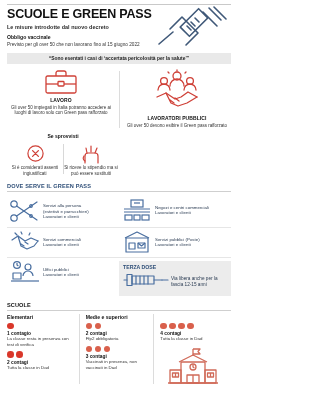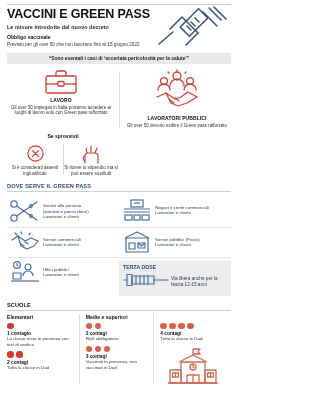--- a/index.html
+++ b/index.html
@@ -96,21 +96,21 @@
   .blk{margin-bottom:2px;}
   .school-ico{display:flex;justify-content:center;margin-top:2px;}
 </style>
 </head>
 <body>
 
 <div class="page">
   <div class="rule-top"></div>
 
   <div class="header">
-    <div class="title">VACCINI E GREEN PASS</div>
+    <div class="title">SCUOLE E GREEN PASS</div>
     <div class="subtitle">Le misure introdotte dal nuovo decreto</div>
     <div class="obbligo">Obbligo vaccinale</div>
     <div class="obbligo-desc">Previsto per gli over 50 che non lavorano fino al 15 giugno 2022</div>
 
     <svg class="syringe-top" viewBox="0 0 72 42">
       <g stroke="#3f5878" stroke-width="1.6" fill="none" stroke-linecap="round" stroke-linejoin="round">
         <path d="M2 38 L16 26"></path>
         <path d="M13 29 L25 17 L41 33 L29 45" transform="translate(0,-6)"></path>
         <rect x="24" y="10" width="26" height="13" transform="rotate(-45 37 16.5)"></rect>
         <path d="M46 6 L60 20"></path>

